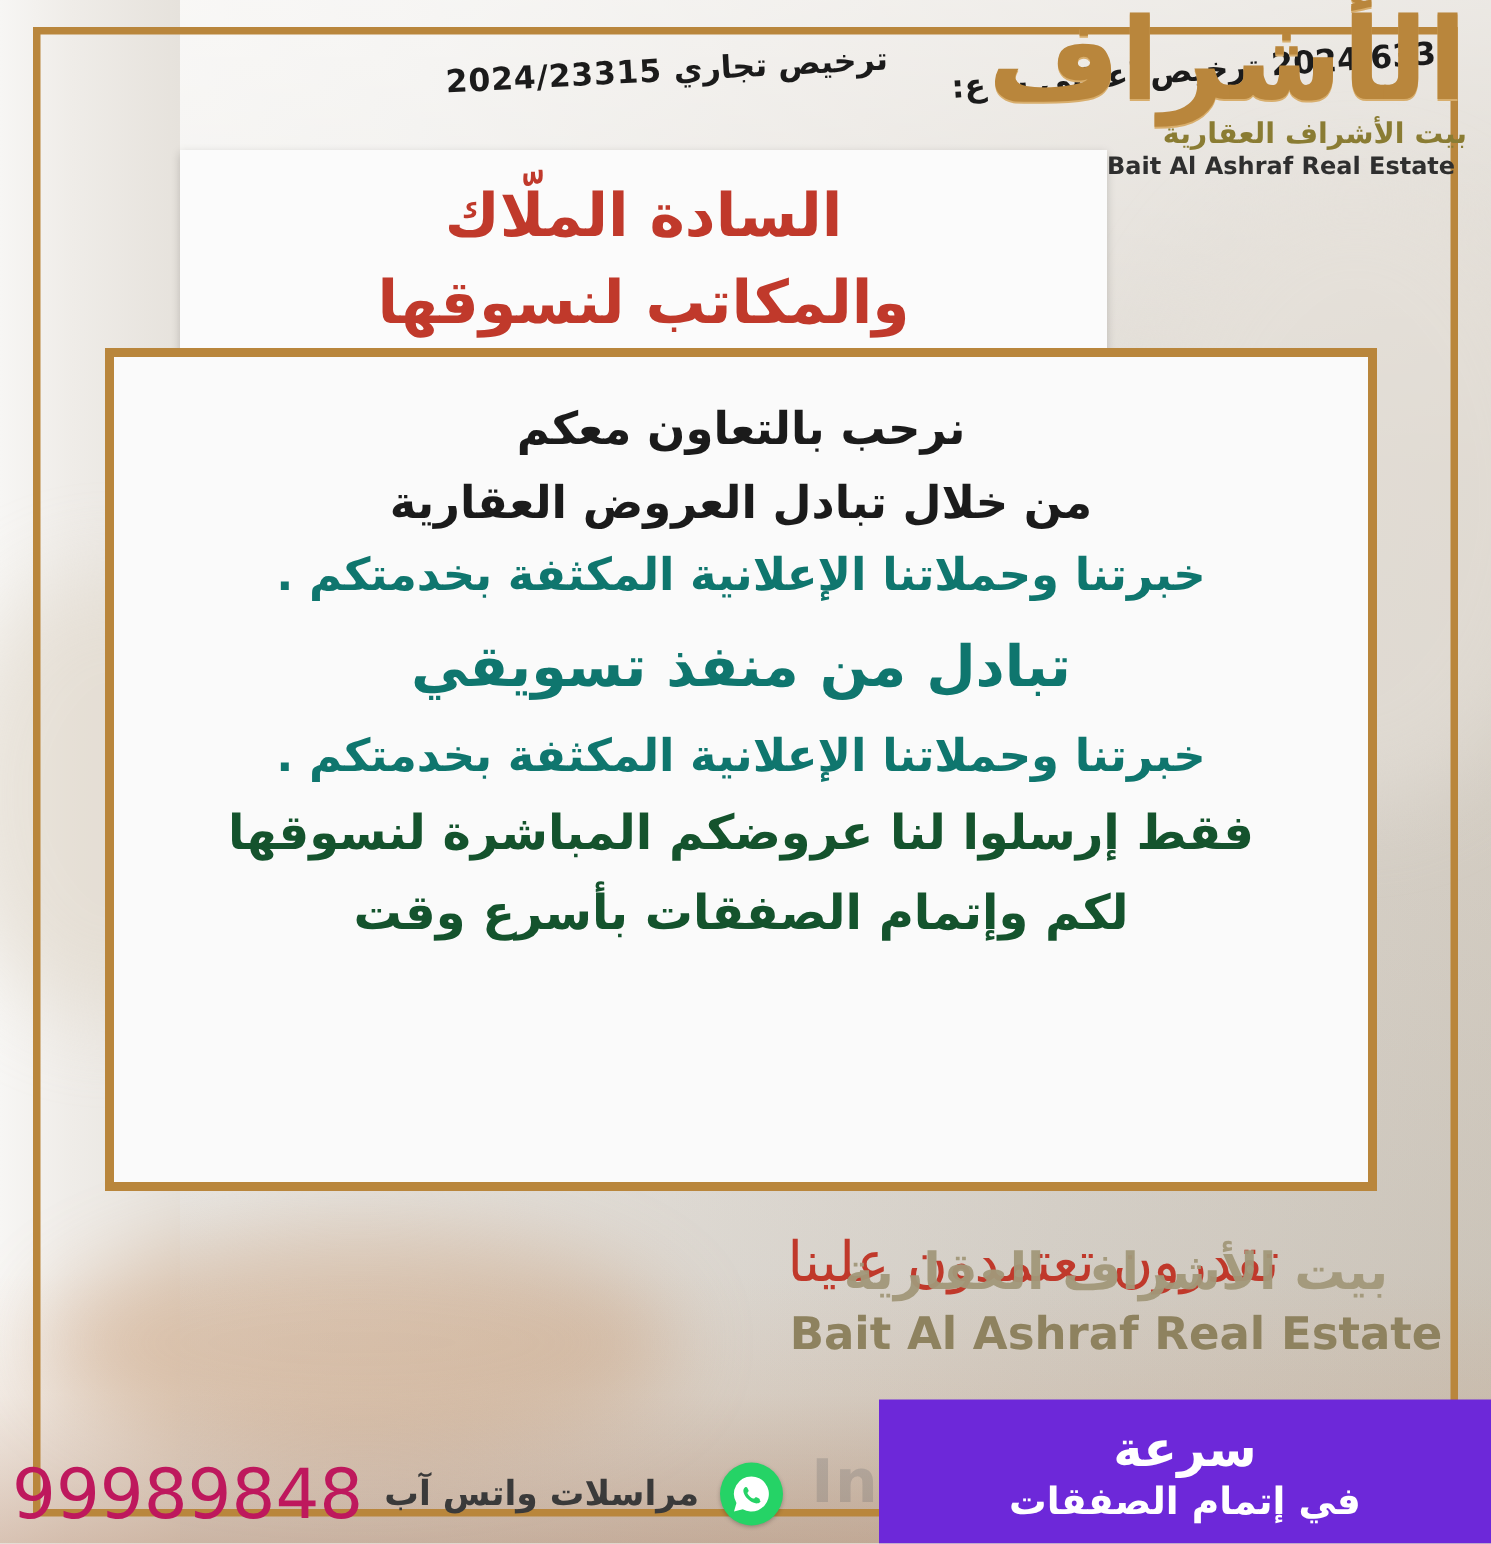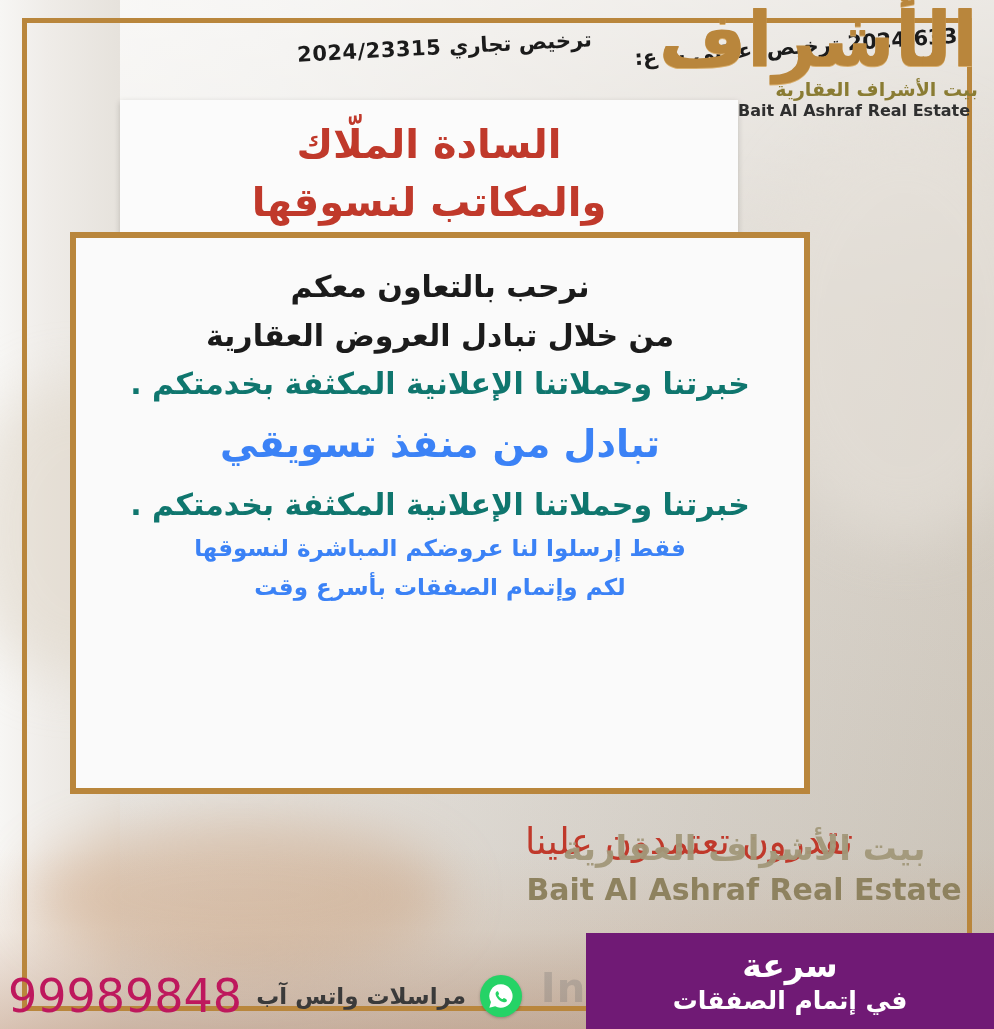--- a/index.html
+++ b/index.html
@@ -136,21 +136,21 @@
     font-size: 40px;
     line-height: 1.45;
     letter-spacing: .5px;
   }
 
   
   .body-card {
     position: absolute;
     left: 70px;
     top: 232px;
-    width: 740px;
+    width: 848px;
     height: 562px;
     border: 6px solid #b9863c;
     background: #fafafa;
     padding: 26px 34px 20px;
   }
   .body-inner {
     height: 100%;
     background: #fafafa;
     display: flex;
     flex-direction: column;
@@ -170,34 +170,34 @@
     display: flex;
     align-items: center;
     justify-content: center;
     gap: 14px;
     margin: 12px 0 14px;
     white-space: nowrap;
   }
   .hero-side {
     font-size: 38px;
     font-weight: 700;
-    color: #3b82f6;
+    color: #0f766e;
   }
   .hero-num {
     font-size: 76px;
     font-weight: 700;
     color: #c0392b;
     line-height: .9;
     letter-spacing: -1px;
   }
 
   .red-line {
-    font-size: 23px;
-    font-weight: 700;
-    color: #3b82f6;
+    font-size: 32px;
+    font-weight: 700;
+    color: #14532d;
     line-height: 1.6;
     text-align: right;
   }
 
   
   .trust {
     position: absolute;
     right: 70px;
     top: 820px;
     width: 470px;
@@ -229,21 +229,21 @@
     direction: ltr;
   }
 
   
   .speed-badge {
     position: absolute;
     right: 0;
     bottom: 0;
     width: 408px;
     height: 96px;
-    background: #701a75;
+    background: #6d28d9;
     color: #fff;
     display: flex;
     flex-direction: column;
     align-items: center;
     justify-content: center;
     line-height: 1.2;
   }
   .speed-badge .s1 { font-size: 33px; font-weight: 700; }
   .speed-badge .s2 { font-size: 25px; font-weight: 700; }
 

